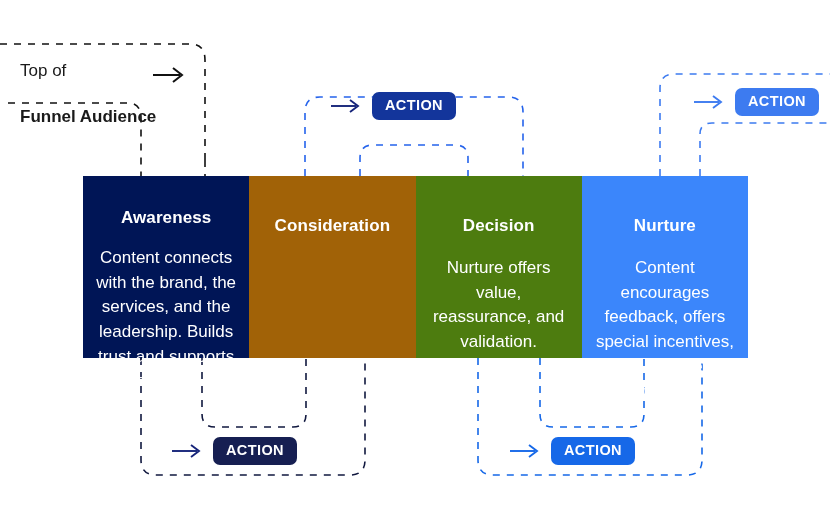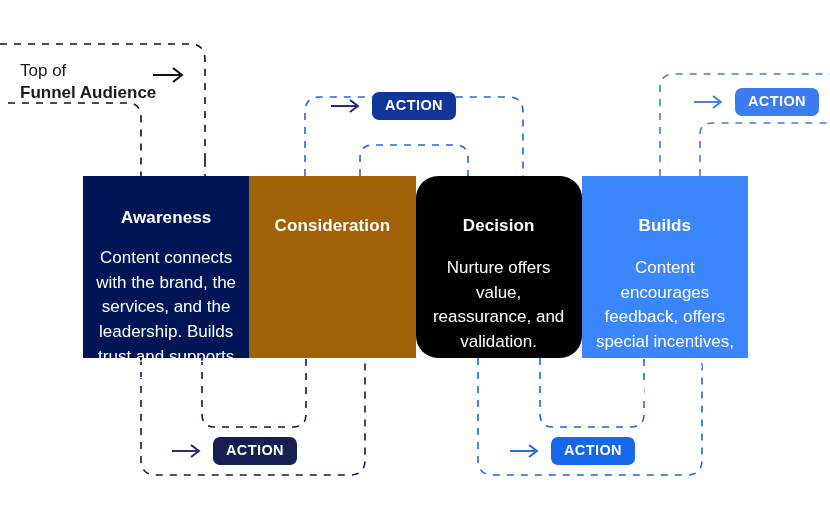--- a/index.html
+++ b/index.html
@@ -37,20 +37,21 @@
   }
   .tof-line1 {
     font-size: 17px;
     font-weight: 400;
     white-space: nowrap;
   }
   .tof-line2 {
     font-size: 17px;
     font-weight: 700;
     white-space: nowrap;
+    margin-top: 24px;
   }
 
   
   .band {
     position: absolute;
     left: 83px;
     top: 176px;
     width: 665px;
     height: 182px;
     display: flex;
@@ -156,27 +157,27 @@
 
     <div class="stage s0" style="background: rgb(0, 21, 86);">
       <div class="stage-title">Awareness</div>
       <div class="stage-desc">Content connects with the brand, the services, and the leadership. Builds trust and supports research.</div>
     </div>
 
     <div class="stage s1" style="background: #a16207;">
       <div class="stage-title">Consideration</div>
     </div>
 
-    <div class="stage s2" style="background: #000000; border-radius: 22px;">
+    <div class="stage s2" style="background: #4d7c0f;">
       <div class="stage-title">Decision</div>
       <div class="stage-desc">Nurture offers value, reassurance, and validation.</div>
     </div>
 
     <div class="stage s3" style="background: rgb(59, 134, 251);">
-      <div class="stage-title">Builds</div>
+      <div class="stage-title">Nurture</div>
       <div class="stage-desc">Content encourages feedback, offers special incentives, provides new updates.</div>
     </div>
   </div>
 
   <div class="action" style="left:330px;top:92px;">
     <svg class="action-arrow" viewBox="0 0 34 20">
       <line x1="1" y1="10" x2="26" y2="10" stroke="#16247a" stroke-width="1.9"></line>
       <polyline points="20,4 28,10 20,16" fill="none" stroke="#16247a" stroke-width="1.9"></polyline>
     </svg>
     <div class="action-chip" style="background:#13359b;">ACTION</div>

